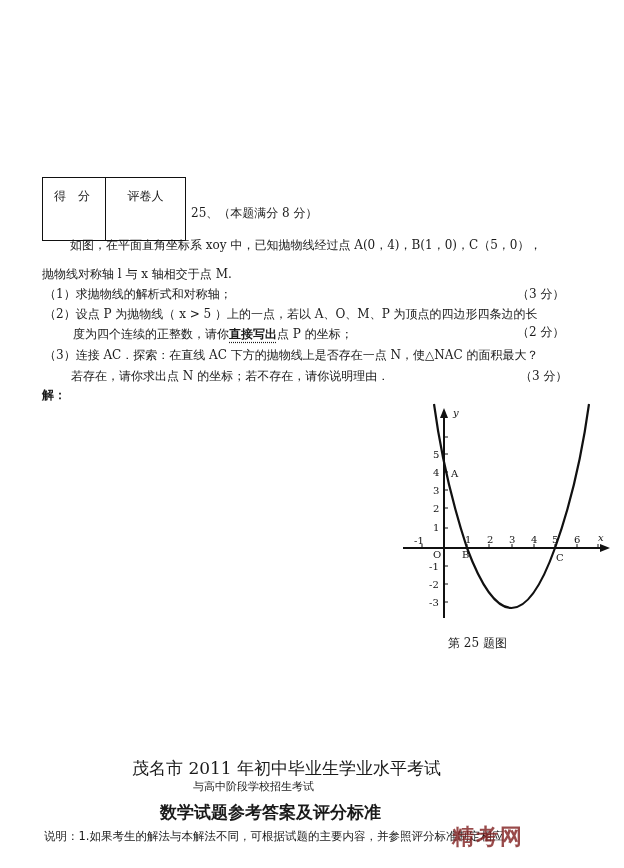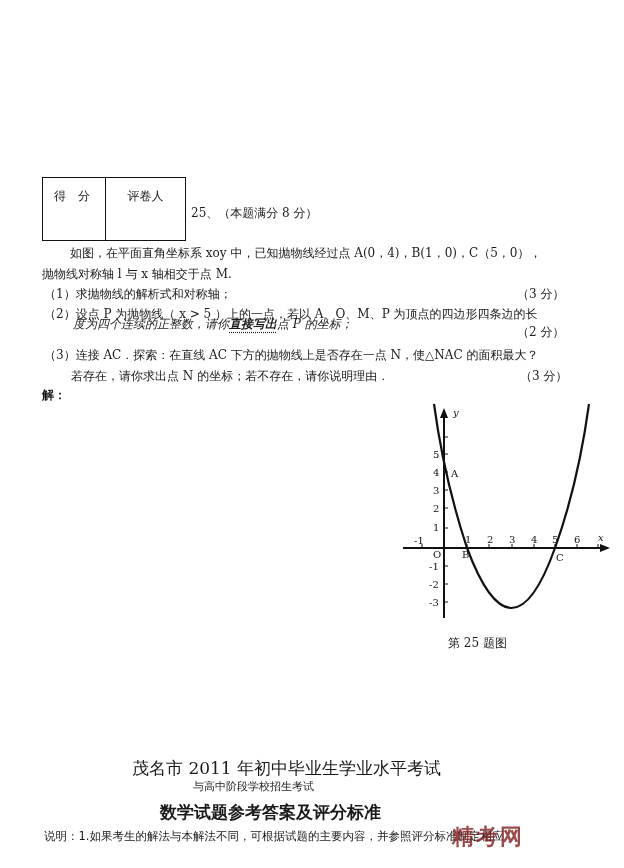--- a/index.html
+++ b/index.html
@@ -26,28 +26,28 @@
 </head>
 <body>
 
 <div class="score-table">
   <div class="score-cell c1">得 分</div>
   <div class="score-cell c2">评卷人</div>
 </div>
 
 <div class="abs t12" style="left:191px; top:205px;">25、（本题满分 8 分）</div>
 
-<div class="abs t12" style="left:70px; top:245px;">如图，在平面直角坐标系 xoy 中，已知抛物线经过点 A(0，4)，B(1，0)，C（5，0），</div>
+<div class="abs t12" style="left:70px; top:237px;">如图，在平面直角坐标系 xoy 中，已知抛物线经过点 A(0，4)，B(1，0)，C（5，0），</div>
 <div class="abs t12" style="left:42px; top:266px;">抛物线对称轴 l 与 x 轴相交于点 M.</div>
 
 <div class="abs t12" style="left:44px; top:286px;">（1）求抛物线的解析式和对称轴；</div>
 <div class="abs t12" style="left:517px; top:286px;">（3 分）</div>
 
 <div class="abs t12" style="left:44px; top:306px;">（2）设点 P 为抛物线（ x &gt; 5 ）上的一点，若以 A、O、M、P 为顶点的四边形四条边的长</div>
-<div class="abs t12" style="left:73px; top:316px;font-style:italic;">
+<div class="abs t12" style="left:73px; top:326px;">
   <span>度为四个连续的正整数，请你</span><span class="emph">直接写出</span><span>点 P 的坐标；</span>
 </div>
 <div class="abs t12" style="left:517px; top:324px;">（2 分）</div>
 
 <div class="abs t12" style="left:44px; top:347px;text-align:center;">（3）连接 AC．探索：在直线 AC 下方的抛物线上是否存在一点 N，使△NAC 的面积最大？</div>
 <div class="abs t12" style="left:71px; top:368px;">若存在，请你求出点 N 的坐标；若不存在，请你说明理由．</div>
 <div class="abs t12" style="left:520px; top:368px;">（3 分）</div>
 
 <div class="abs t12 bold" style="left:42px; top:387px;">解：</div>
 

